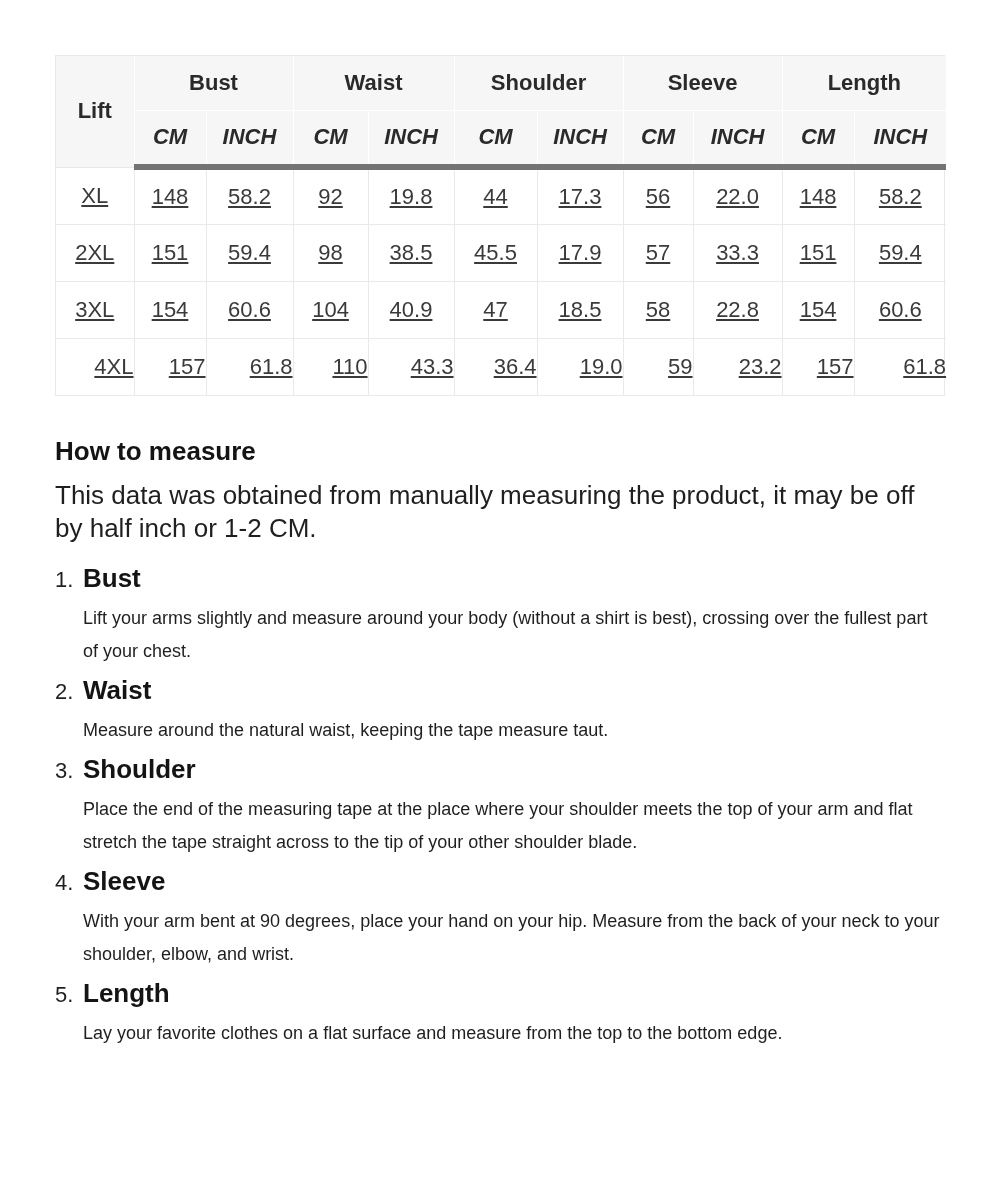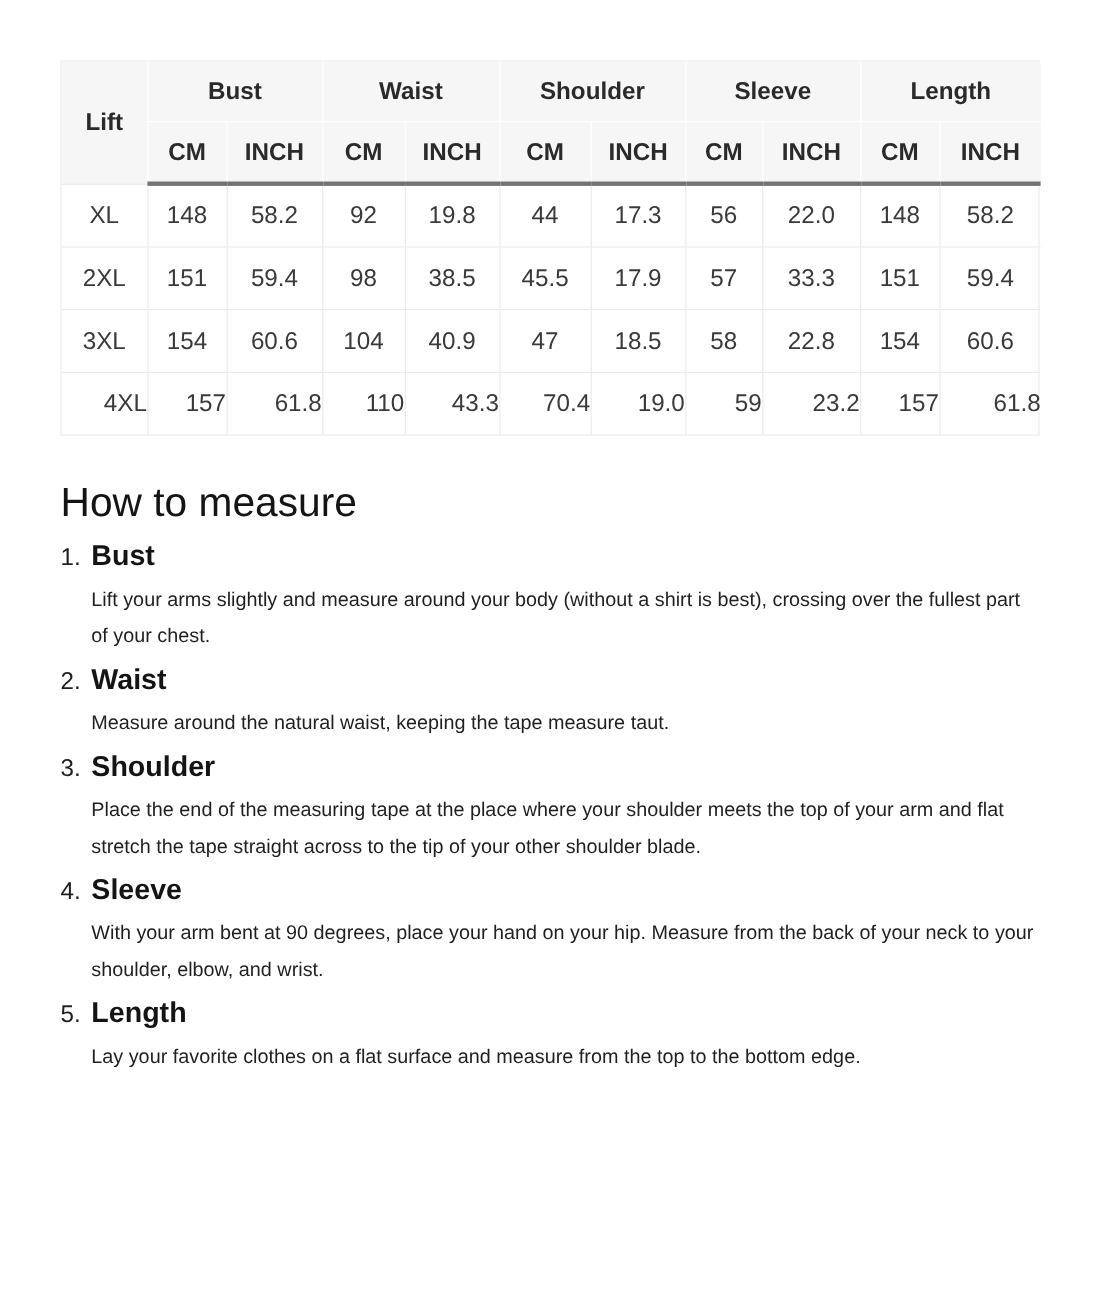--- a/index.html
+++ b/index.html
@@ -20,36 +20,37 @@
   th, td { text-align: center; vertical-align: middle; padding: 0; }
   th {
     background: #f6f6f6;
     font-size: 22px;
     font-weight: bold;
     color: #2a2a2a;
     border-right: 1px solid #ffffff;
     border-bottom: 1px solid #ffffff;
   }
   thead tr:first-child th { height: 54px; }
-  thead tr:nth-child(2) th { height: 57px; border-bottom: 4px solid #737373; }
+  thead tr:nth-child(2) th { height: 57px; border-bottom: 6px solid #737373; font-style: italic; }
   th.corner { border-bottom: 1px solid #e9e9e9; }
   th:last-child, td:last-child { border-right: none; }
   td {
     font-size: 22px;
     color: #3a3a3a;
     height: 57px;
     border-right: 1px solid #e9e9e9;
     border-bottom: 1px solid #e9e9e9;
+    text-decoration: underline;
   }
   tbody tr:last-child td { border-bottom: none; text-align: right; }
 
   
   h2 {
-    font-size: 37px;
-    font-weight: normal;
+    font-size: 26px;
+    font-weight: bold;
     color: #141414;
     margin: 40px 0 12px 0;
     letter-spacing: 0;
   }
   .intro { font-size: 26px; line-height: 33px; margin: 0 0 18px 0; }
   .steps { margin: 0; }
   .step { display: flex; align-items: baseline; margin: 0 0 7px 0; }
   .step-num { flex: 0 0 28px; width: 28px; font-size: 22px; color: #1f1f1f; }
   .step-body { flex: 1 1 auto; min-width: 0; }
   .step-term { font-size: 26px; font-weight: bold; margin: 0 0 8px 0; color: #141414; }
@@ -136,32 +137,33 @@
           <td>22.8</td>
           <td>154</td>
           <td>60.6</td>
         </tr>
         <tr>
           <td>4XL</td>
           <td>157</td>
           <td>61.8</td>
           <td>110</td>
           <td>43.3</td>
-          <td>70.4</td>
+          <td>36.4</td>
           <td>19.0</td>
           <td>59</td>
           <td>23.2</td>
           <td>157</td>
           <td>61.8</td>
         </tr>
       </tbody>
     </table>
   </div>
 
   <h2>How to measure</h2>
+  <p class="intro">This data was obtained from manually measuring the product, it may be off by half inch or 1-2 CM.</p>
 
   <div class="steps">
 
     <div class="step">
       <span class="step-num">1.</span>
       <div class="step-body">
         <div class="step-term">Bust</div>
         <div class="step-desc">Lift your arms slightly and measure around your body (without a shirt is best), crossing over the fullest part of your chest.</div>
       </div>
     </div>

